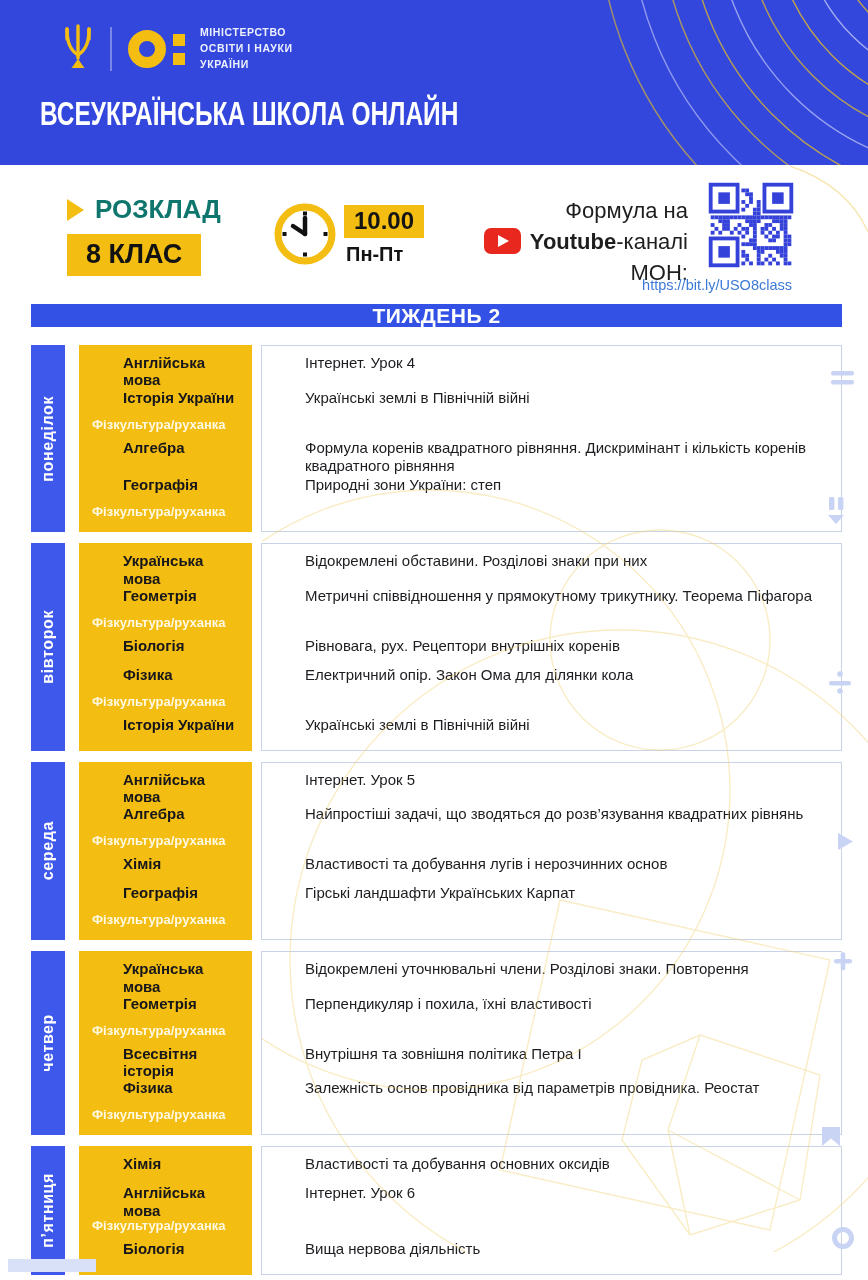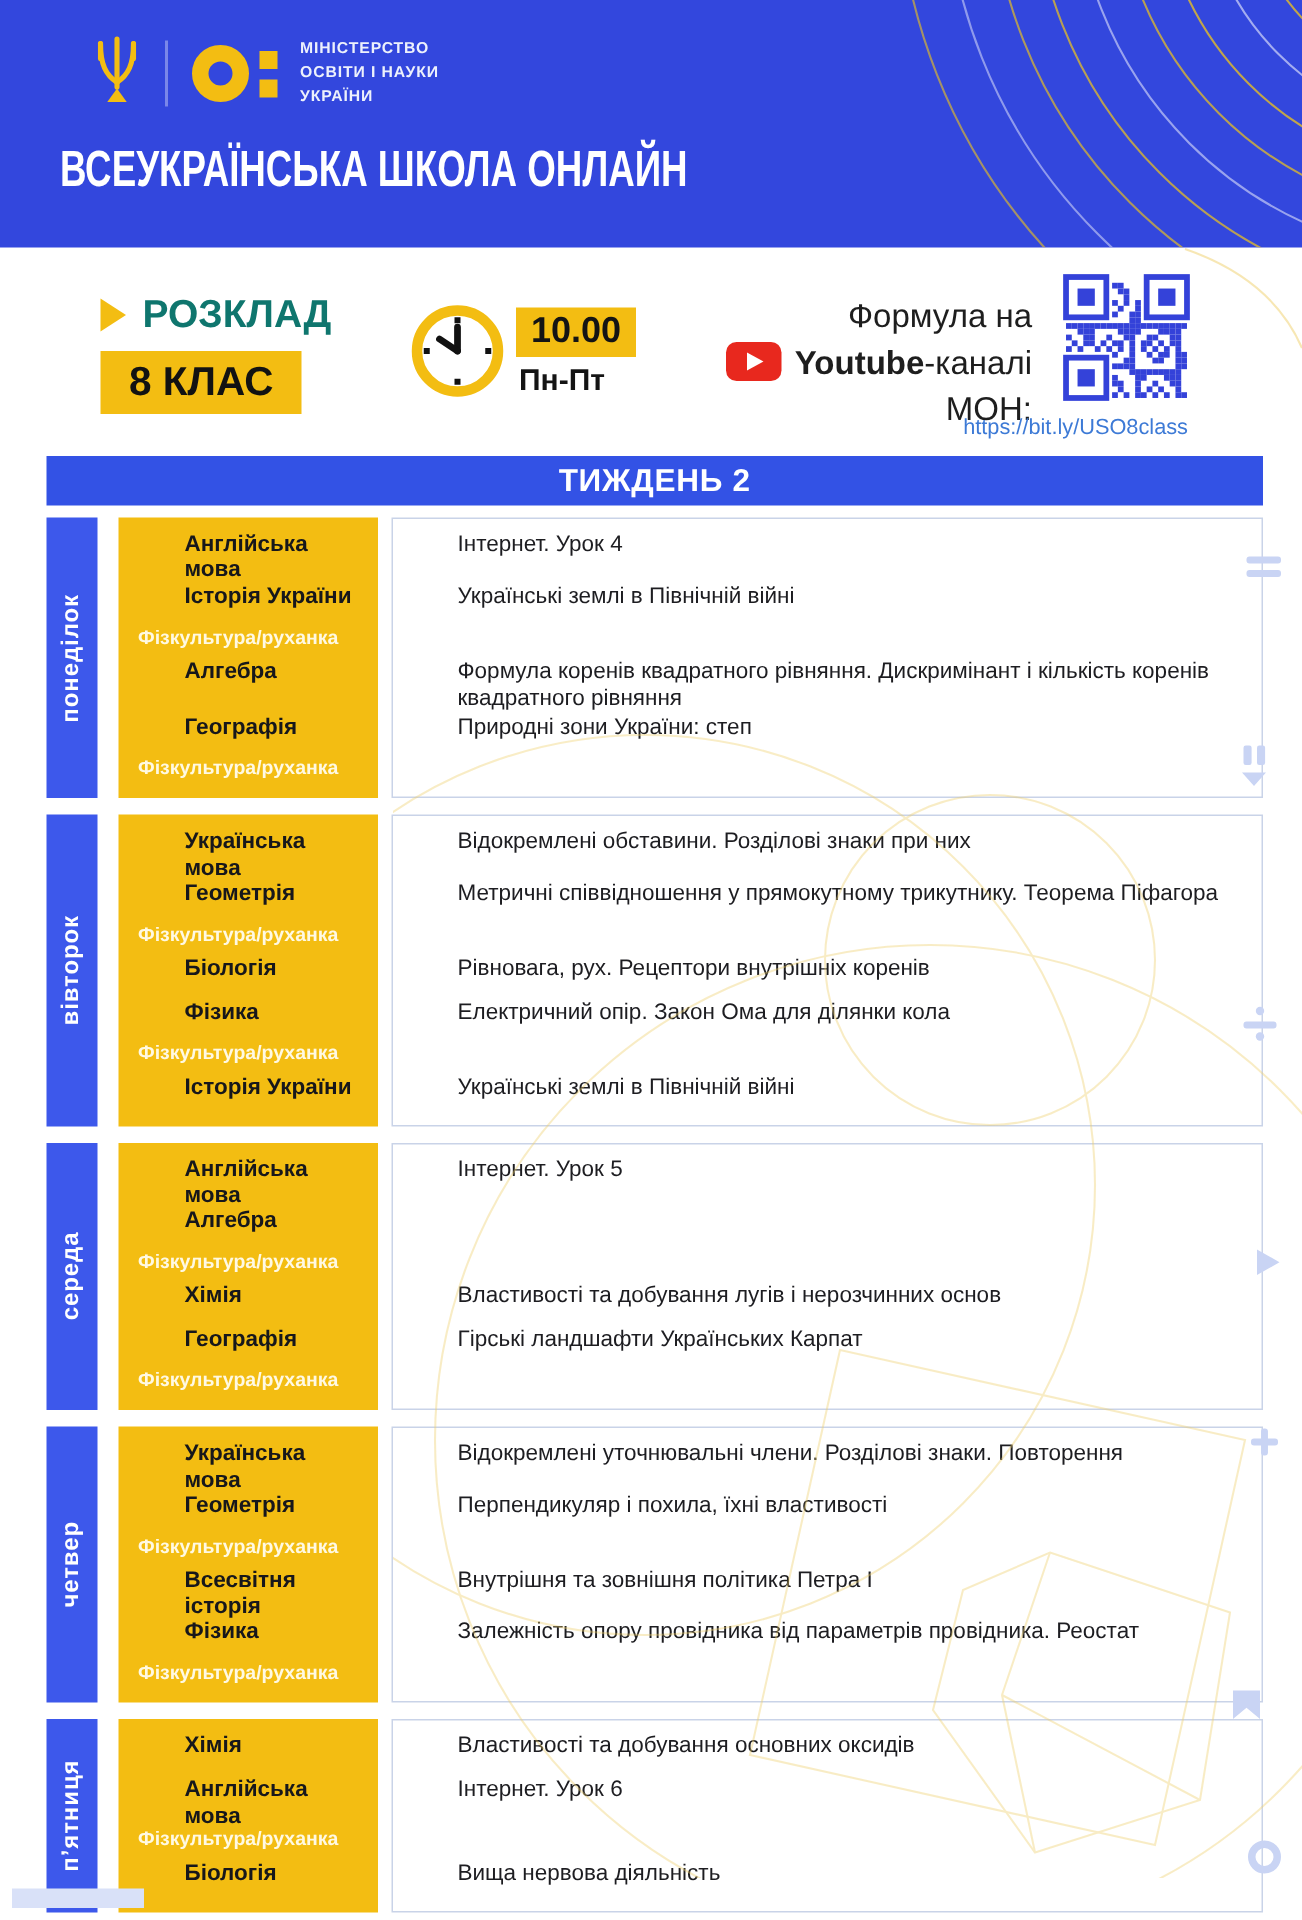--- a/index.html
+++ b/index.html
@@ -38,21 +38,21 @@
   .watch b{font-weight:800;}
   .yt-icon{display:inline-block;width:37px;height:26px;background:#E8281E;border-radius:7px;
            position:relative;vertical-align:-5px;margin-right:9px;}
   .yt-icon i{position:absolute;left:14px;top:7px;width:0;height:0;border-left:11px solid #fff;
              border-top:6px solid transparent;border-bottom:6px solid transparent;}
   .qr{position:absolute;left:703px;top:177px;}
   .channel-link{position:absolute;right:76px;top:277px;font-size:14.5px;color:#3D7AD6;
                 text-decoration:none;}
 
   
-  .week-banner{position:absolute;left:31px;top:304px;width:811px;height:33px;background:#3352E5;
+  .week-banner{position:absolute;left:31px;top:304px;width:811px;height:23px;background:#3352E5;
                color:#fff;display:flex;align-items:center;justify-content:center;
                font-size:21px;font-weight:800;letter-spacing:.5px;}
 
   
   #days{position:absolute;left:31px;top:345px;width:811px;}
   .day-row{display:flex;margin-bottom:11px;}
   .day-label{width:34px;margin-right:14px;background:#3D58EB;display:flex;align-items:center;
              justify-content:center;}
   .day-label span{writing-mode:vertical-rl;transform:rotate(180deg);color:#fff;font-weight:800;
                   font-size:16px;letter-spacing:.6px;}
@@ -350,20 +350,21 @@
         <div class="day-label">
           <span>середа</span>
         </div>
         <div class="day-grid">
           <div class="subjects-bg" style="grid-row: 1 / span 8;"></div>
           <div class="topics-bg" style="grid-row: 1 / span 8;"></div>
           <div class="sp" style="grid-area: 1 / 1;"></div>
           <div class="subject l-main" style="grid-row: 2;">Англійська мова</div>
           <div class="topic l-main" style="grid-row: 2;">Інтернет. Урок 5</div>
           <div class="subject l-main" style="grid-row: 3;">Алгебра</div>
+          <div class="topic l-main" style="grid-row: 3;">Найпростіші задачі, що зводяться до розв’язування квадратних рівнянь</div>
           <div class="subject l-pe" style="grid-row: 4;">Фізкультура/руханка</div>
           <div class="topic l-pe" style="grid-row: 4;"></div>
           <div class="subject l-main" style="grid-row: 5;">Хімія</div>
           <div class="topic l-main" style="grid-row: 5;">Властивості та добування лугів і нерозчинних основ</div>
           <div class="subject l-main" style="grid-row: 6;">Географія</div>
           <div class="topic l-main" style="grid-row: 6;">Гірські ландшафти Українських Карпат</div>
           <div class="subject l-pe" style="grid-row: 7;">Фізкультура/руханка</div>
           <div class="topic l-pe" style="grid-row: 7;"></div>
           <div class="sp bot" style="grid-area: 8 / 1;"></div>
         </div>
@@ -378,21 +379,21 @@
           <div class="sp" style="grid-area: 1 / 1;"></div>
           <div class="subject l-main" style="grid-row: 2;">Українська мова</div>
           <div class="topic l-main" style="grid-row: 2;">Відокремлені уточнювальні члени. Розділові знаки. Повторення</div>
           <div class="subject l-main" style="grid-row: 3;">Геометрія</div>
           <div class="topic l-main" style="grid-row: 3;">Перпендикуляр і похила, їхні властивості</div>
           <div class="subject l-pe" style="grid-row: 4;">Фізкультура/руханка</div>
           <div class="topic l-pe" style="grid-row: 4;"></div>
           <div class="subject l-main" style="grid-row: 5;">Всесвітня історія</div>
           <div class="topic l-main" style="grid-row: 5;">Внутрішня та зовнішня політика Петра І</div>
           <div class="subject l-main" style="grid-row: 6;">Фізика</div>
-          <div class="topic l-main" style="grid-row: 6;">Залежність опору провідника від параметрів провідника. Реостат</div>
+          <div class="topic l-main" style="grid-row: 6;">Залежність основ провідника від параметрів провідника. Реостат</div>
           <div class="subject l-pe" style="grid-row: 7;">Фізкультура/руханка</div>
           <div class="topic l-pe" style="grid-row: 7;"></div>
           <div class="sp bot" style="grid-area: 8 / 1;"></div>
         </div>
       </div>
       <div class="day-row">
         <div class="day-label">
           <span>п’ятниця</span>
         </div>
         <div class="day-grid">

